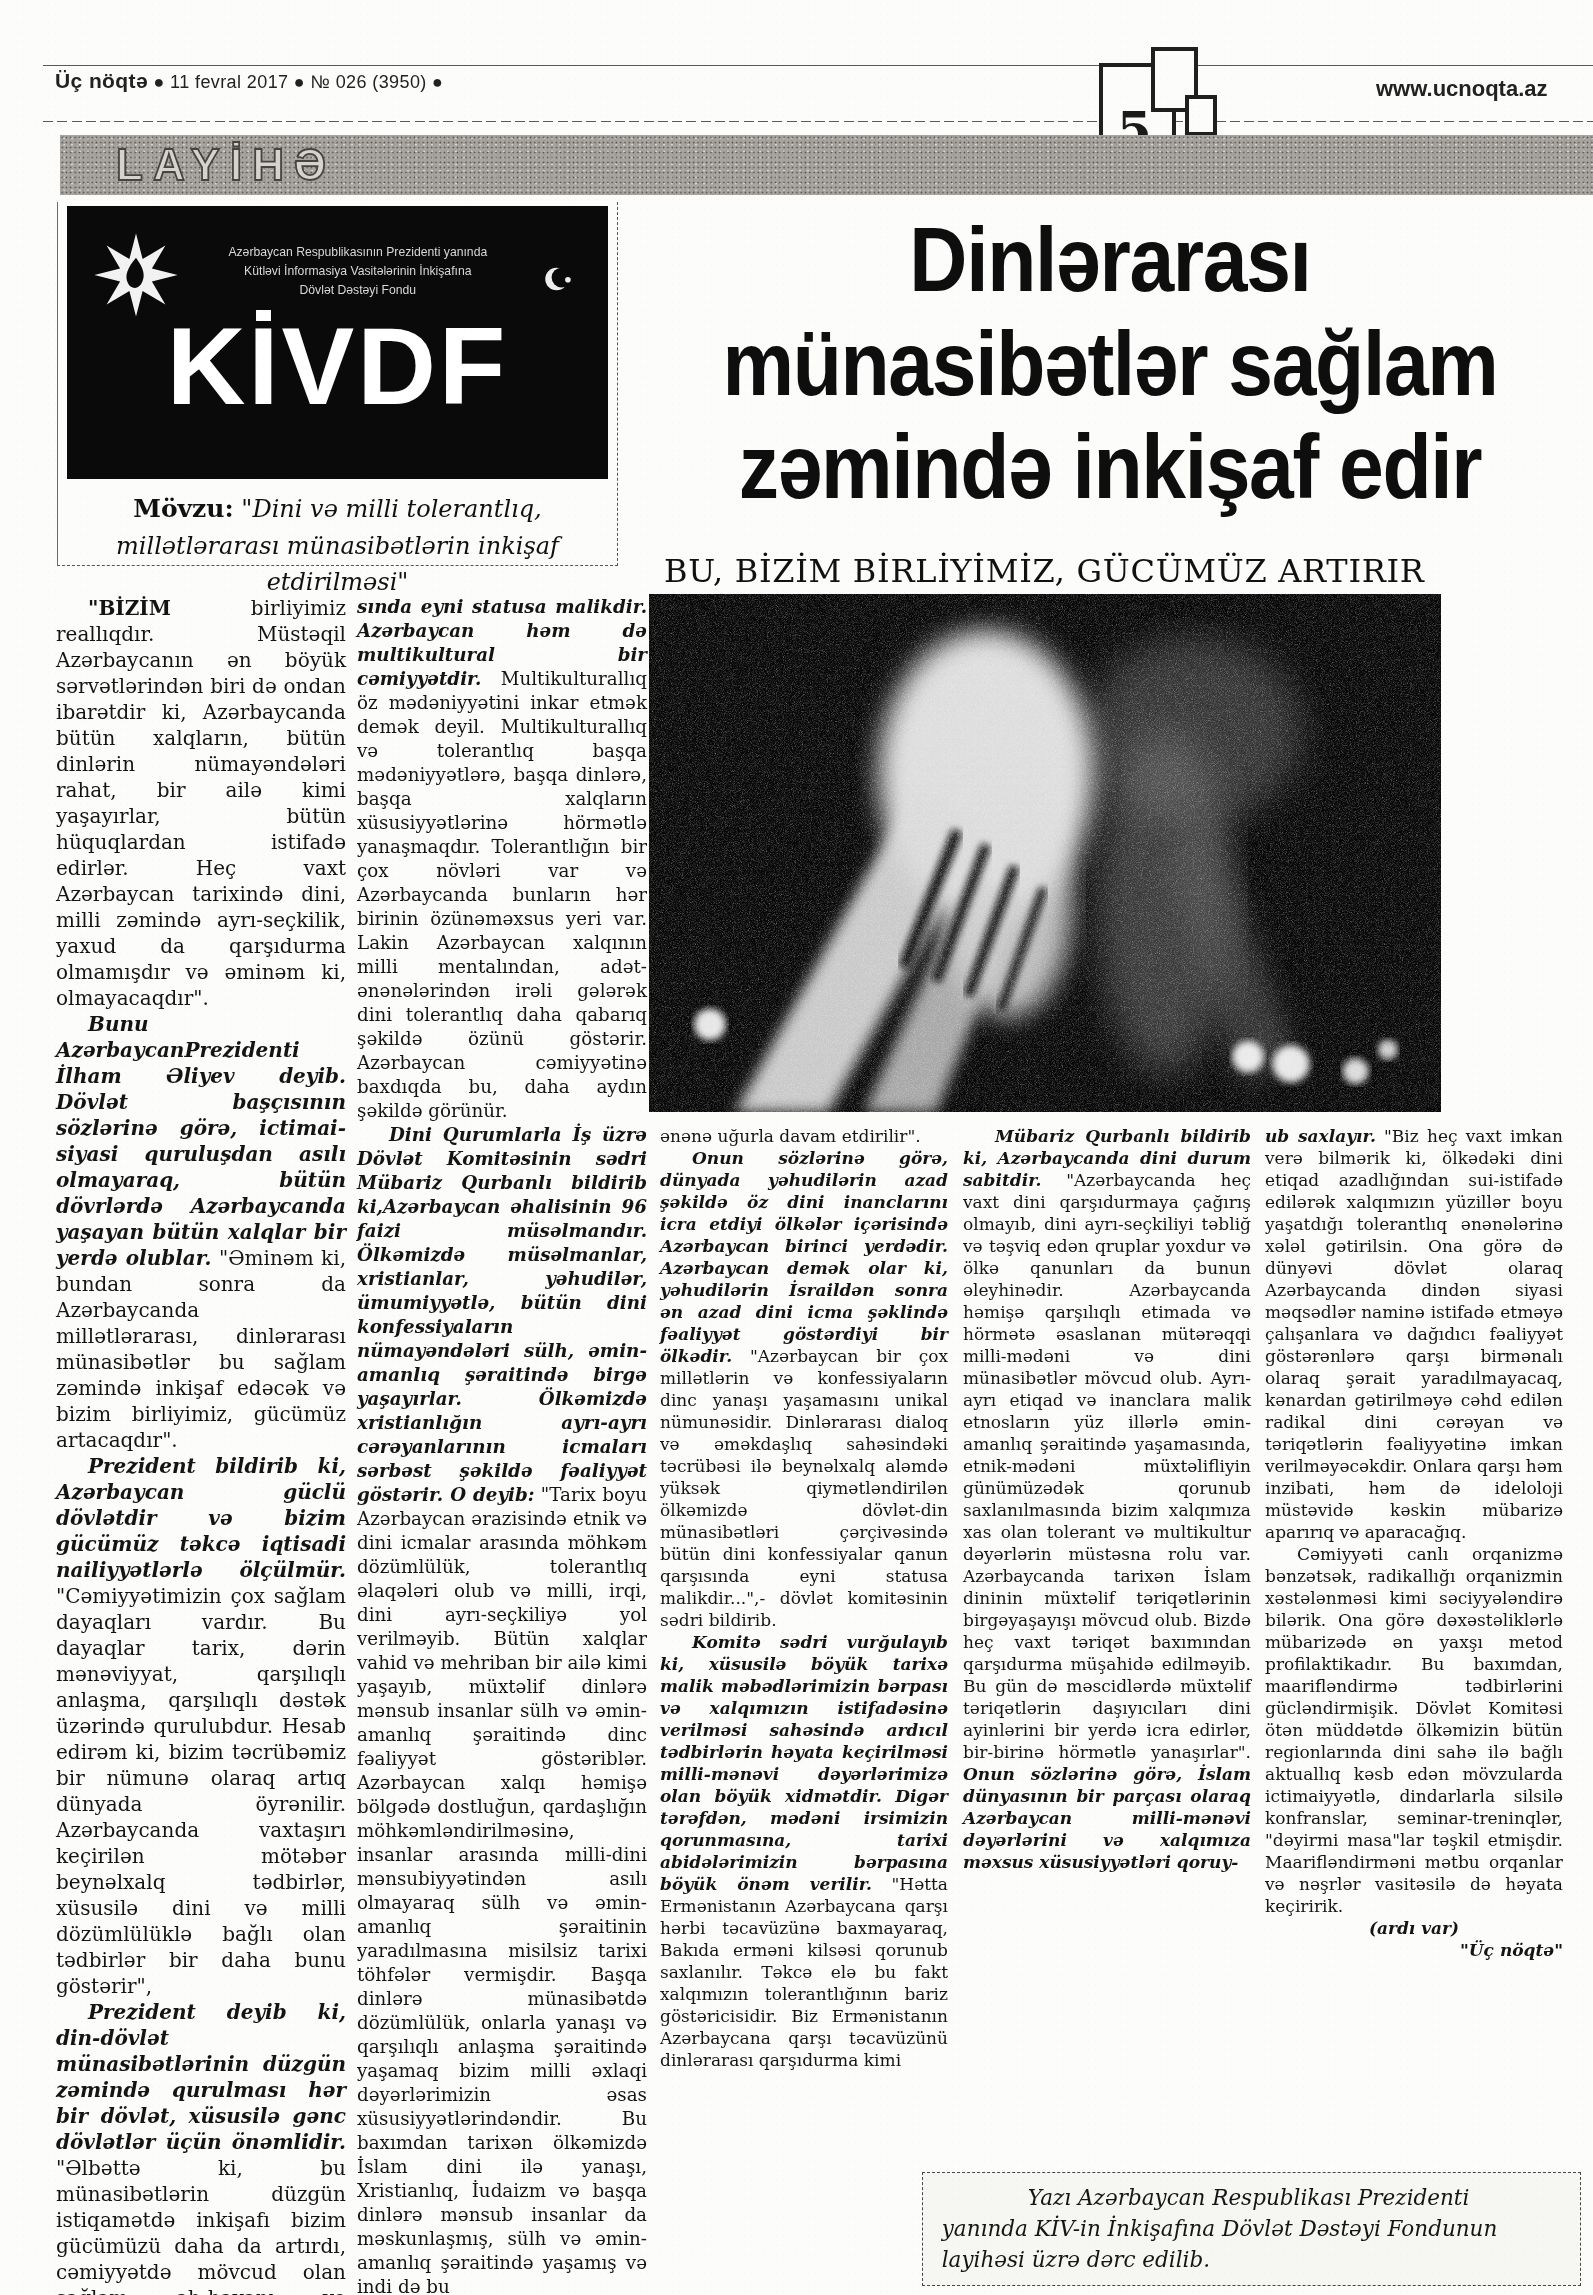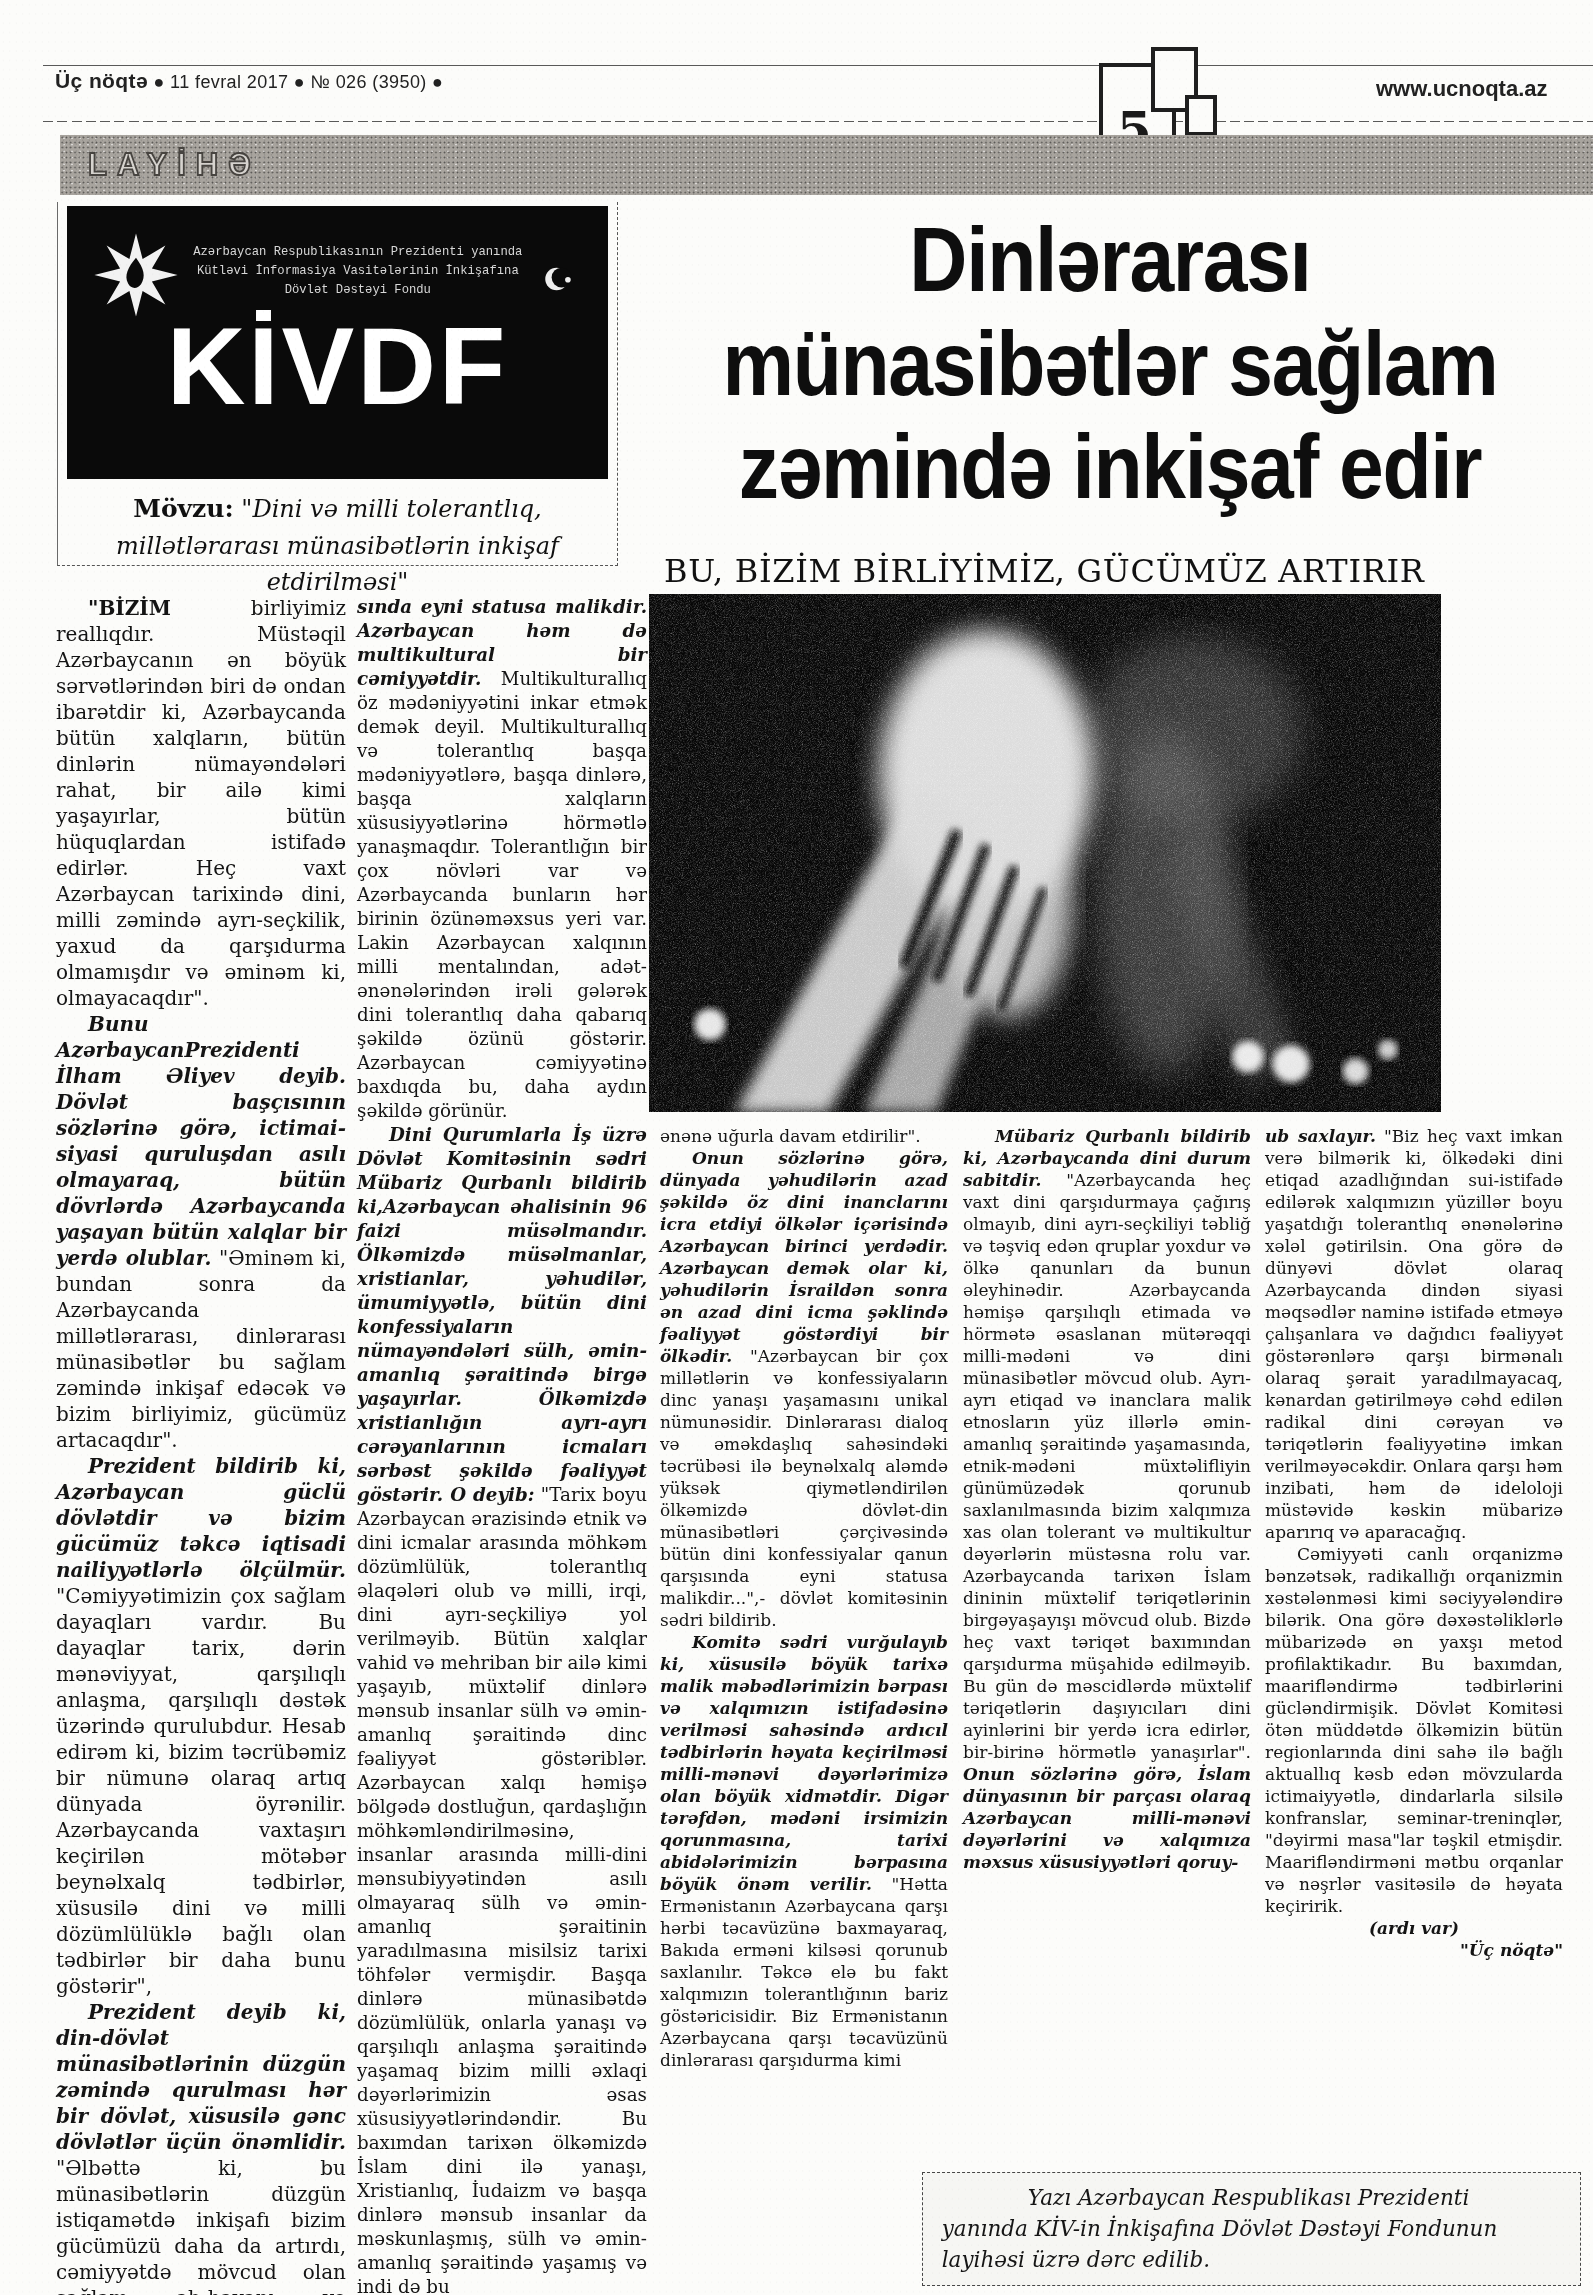--- a/index.html
+++ b/index.html
@@ -43,40 +43,40 @@
     position:absolute;left:60px;top:135px;width:1534px;height:60px;
     background:
       radial-gradient(rgba(20,20,20,.55) 0.8px, transparent 0.9px),
       radial-gradient(rgba(40,40,40,.4) 0.7px, transparent 0.9px),
       radial-gradient(rgba(250,250,250,.8) 1px, transparent 1.1px),
       #a8a49e;
     background-size:4.3px 5px,6.5px 3.6px,8px 6.5px;
     display:flex;align-items:center;
   }
   .banner .word{
-    margin-left:28px;
-    font-family:"Liberation Sans",sans-serif;font-weight:bold;font-size:31px;
+    margin-left:56px;
+    font-family:"Liberation Sans",sans-serif;font-weight:bold;font-size:44px;
     letter-spacing:10px;color:#d6d3cе;color:#d6d3ce;
     -webkit-text-stroke:1.8px #474440;
   }
   
   .kivdf{
     position:absolute;left:57px;top:202px;width:561px;height:364px;
     border-left:1.4px solid #6a6a6a;border-right:1.4px dashed #555;border-bottom:1.4px dashed #555;
     box-sizing:border-box;background:#fcfcfa;
   }
   .kivdf-box{
     position:absolute;left:9.3px;top:4.3px;right:9.3px;height:273px;
     background:#0a0a0a;color:#eee;
   }
   .kivdf-star{position:absolute;left:26px;top:26px;}
   .kivdf-crescent{position:absolute;right:33px;top:56px;}
   .org-lines{
     position:absolute;left:122px;top:37px;width:337px;
-    font-family:Liberation Mono, monospace;font-size:12.2px;line-height:1.55;
+    font-family:Liberation Sans, sans-serif;font-size:12.2px;line-height:1.55;
     color:#d8d8d8;text-align:center;
   }
   .kivdf-logo{
     position:absolute;left:0;right:0;top:106px;text-align:center;
     font-family:"Liberation Sans",sans-serif;font-weight:bold;font-size:109px;
     color:#fff;letter-spacing:2.9px;line-height:1;
   }
   .movzu{
     position:absolute;left:21.5px;right:21.5px;top:288px;text-align:center;
     font-size:24px;line-height:1.5;color:#111;

